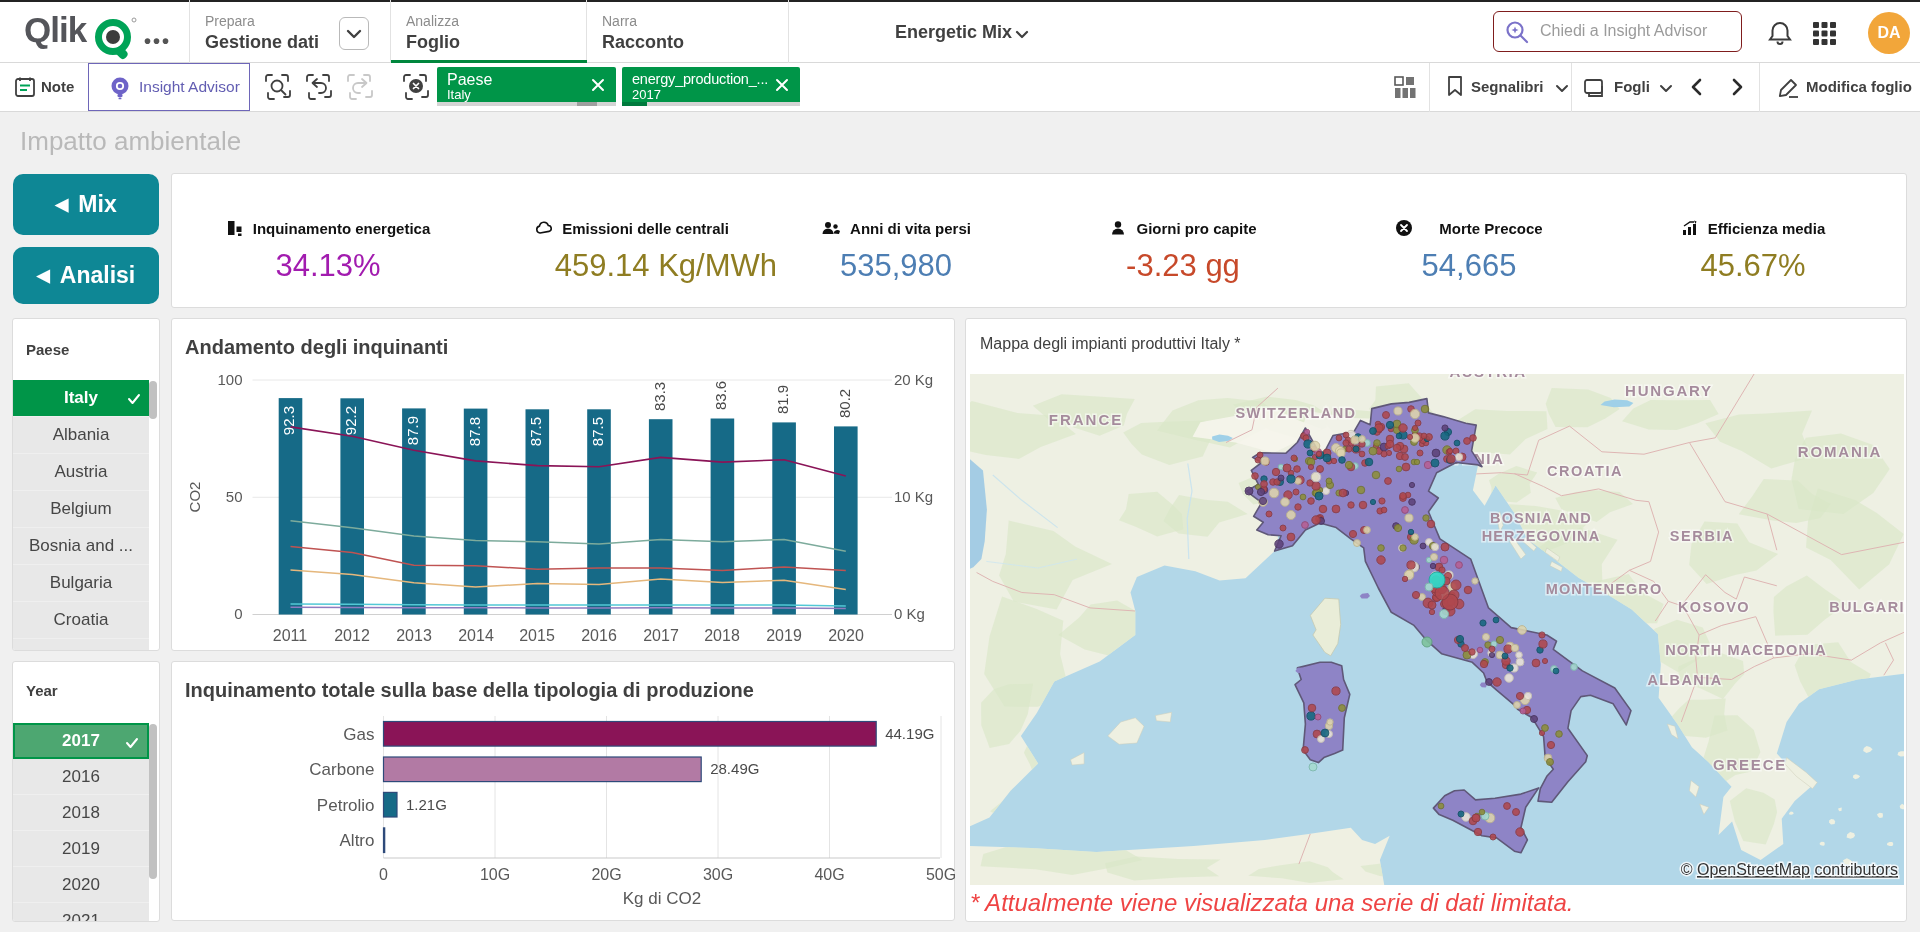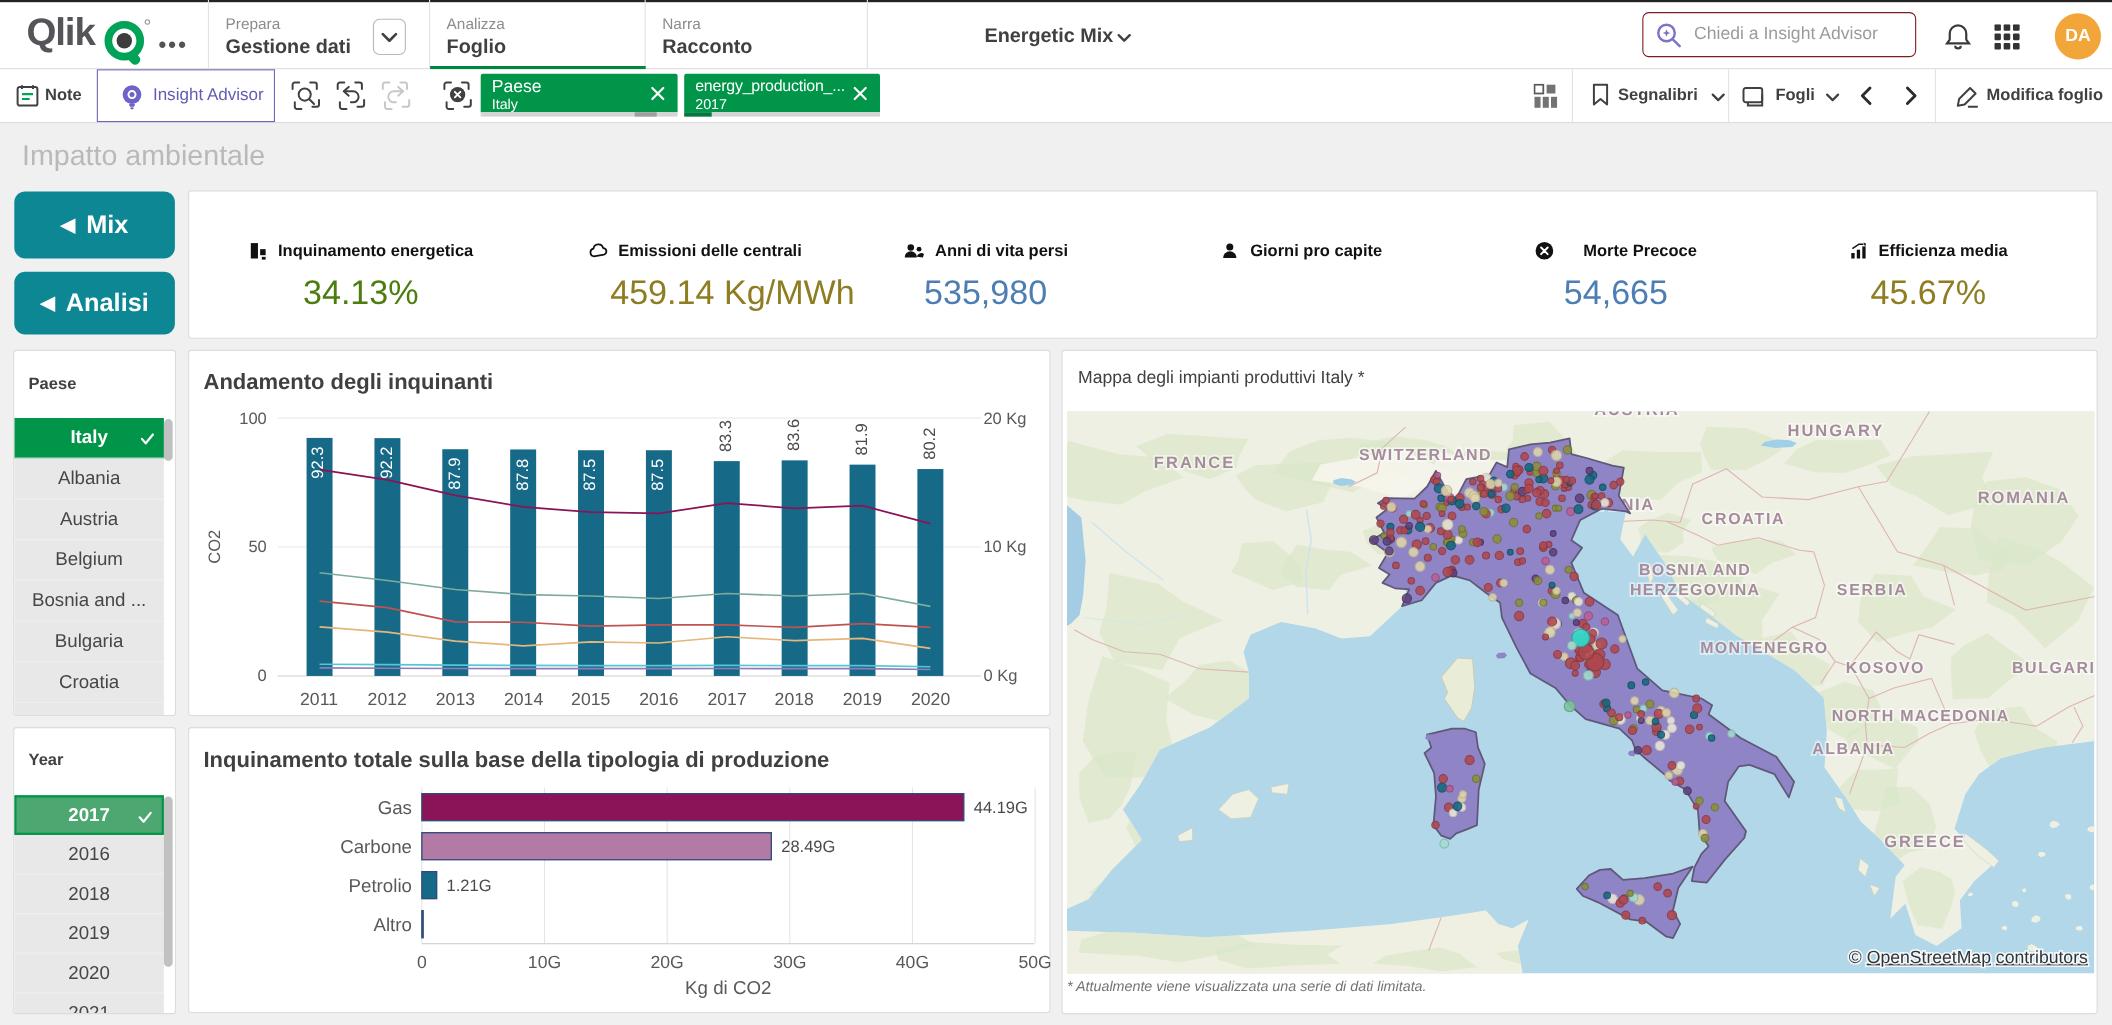--- a/index.html
+++ b/index.html
@@ -173,21 +173,21 @@
     <div style="display:flex;align-items:center;justify-content:center;gap:9px">
       <span style="display:inline-flex">
         <svg width="18" height="18" viewBox="0 0 18 18" xmlns="http://www.w3.org/2000/svg">
           <rect x="2" y="2" width="6.5" height="14" fill="#111"></rect>
           <rect x="10.5" y="7.5" width="5" height="5.5" fill="#111"></rect>
           <rect x="12" y="14.5" width="3.5" height="2.5" fill="#111"></rect>
         </svg>
       </span>
       <span class="kpi-t">Inquinamento energetica</span>
     </div>
-    <div class="kpi-v" style="color:#4d7c0f">34.13%</div>
+    <div class="kpi-v" style="color:#a21caf">34.13%</div>
   </div>
 <div class="abs" style="left:487px;top:219px;width:290px;text-align:right">
     <div style="display:flex;align-items:center;justify-content:center;gap:9px">
       <span style="display:inline-flex">
         <svg width="18" height="18" viewBox="0 0 18 18" xmlns="http://www.w3.org/2000/svg">
           <path d="M5 14 a3.5 3.5 0 0 1 -0.5 -6.9 a4.5 4.5 0 0 1 8.8 -0.6 a3 3 0 0 1 0.7 5.9 Z" fill="none" stroke="#111" stroke-width="1.6" stroke-linejoin="round"></path>
         </svg>
       </span>
       <span class="kpi-t">Emissioni delle centrali</span>
     </div>
@@ -210,20 +210,21 @@
 <div class="abs" style="left:1038px;top:219px;width:290px;text-align:center">
     <div style="display:flex;align-items:center;justify-content:center;gap:9px">
       <span style="display:inline-flex">
         <svg width="18" height="18" viewBox="0 0 18 18" xmlns="http://www.w3.org/2000/svg">
           <circle cx="9" cy="5.5" r="3.2" fill="#111"></circle>
           <path d="M3 15.5 a6 6 0 0 1 12 0 Z" fill="#111"></path>
         </svg>
       </span>
       <span class="kpi-t">Giorni pro capite</span>
     </div>
+    <div class="kpi-v" style="color:#c7492a">-3.23 gg</div>
   </div>
 <div class="abs" style="left:1324px;top:219px;width:290px;text-align:center">
     <div style="display:flex;align-items:center;justify-content:center;gap:26px">
       <span style="display:inline-flex">
         <svg width="18" height="18" viewBox="0 0 18 18" xmlns="http://www.w3.org/2000/svg">
           <circle cx="9" cy="9" r="8" fill="#111"></circle>
           <path d="M6 6 l6 6 M12 6 l-6 6" stroke="#fff" stroke-width="1.8" stroke-linecap="round"></path>
         </svg>
       </span>
       <span class="kpi-t">Morte Precoce</span>
@@ -822,13 +823,13 @@
       <text x="571" y="167" font-size="14.5" font-weight="bold" fill="#a58b9c" text-anchor="middle" letter-spacing="1.1" stroke="#ffffff" stroke-width="3" paint-order="stroke" stroke-opacity="0.55">HERZEGOVINA</text>
       <text x="732" y="167" font-size="14.5" font-weight="bold" fill="#a58b9c" text-anchor="middle" letter-spacing="1.6" stroke="#ffffff" stroke-width="3" paint-order="stroke" stroke-opacity="0.55">SERBIA</text>
       <text x="634" y="220" font-size="14.5" font-weight="bold" fill="#a58b9c" text-anchor="middle" letter-spacing="1.1" stroke="#ffffff" stroke-width="3" paint-order="stroke" stroke-opacity="0.55">MONTENEGRO</text>
       <text x="744" y="238" font-size="14.5" font-weight="bold" fill="#a58b9c" text-anchor="middle" letter-spacing="1.4" stroke="#ffffff" stroke-width="3" paint-order="stroke" stroke-opacity="0.55">KOSOVO</text>
       <text x="903" y="238" font-size="14.5" font-weight="bold" fill="#a58b9c" text-anchor="middle" letter-spacing="1.4" stroke="#ffffff" stroke-width="3" paint-order="stroke" stroke-opacity="0.55">BULGARIA</text>
       <text x="776" y="281" font-size="14.5" font-weight="bold" fill="#a58b9c" text-anchor="middle" letter-spacing="1.1" stroke="#ffffff" stroke-width="3" paint-order="stroke" stroke-opacity="0.55">NORTH MACEDONIA</text>
       <text x="715" y="311" font-size="14.5" font-weight="bold" fill="#a58b9c" text-anchor="middle" letter-spacing="1.4" stroke="#ffffff" stroke-width="3" paint-order="stroke" stroke-opacity="0.55">ALBANIA</text>
       <text x="780" y="396" font-size="15" font-weight="bold" fill="#a58b9c" text-anchor="middle" letter-spacing="1.8" stroke="#ffffff" stroke-width="3" paint-order="stroke" stroke-opacity="0.55">GREECE</text>
       <text x="928" y="501" font-size="16" fill="#333" text-anchor="end" stroke="#ffffff" stroke-width="3" paint-order="stroke" stroke-opacity="0.8">© <tspan text-decoration="underline">OpenStreetMap</tspan> <tspan text-decoration="underline">contributors</tspan></text>
     </svg>
-    <div style="position:absolute;left:4px;top:570px;font-size:13px;font-style:italic;color:#737373">* Attualmente viene visualizzata una serie di dati limitata.</div>
+    <div style="position:absolute;left:4px;top:570px;font-size:24px;font-style:italic;color:#ef4444">* Attualmente viene visualizzata una serie di dati limitata.</div>
   </div>
 </body></html>

